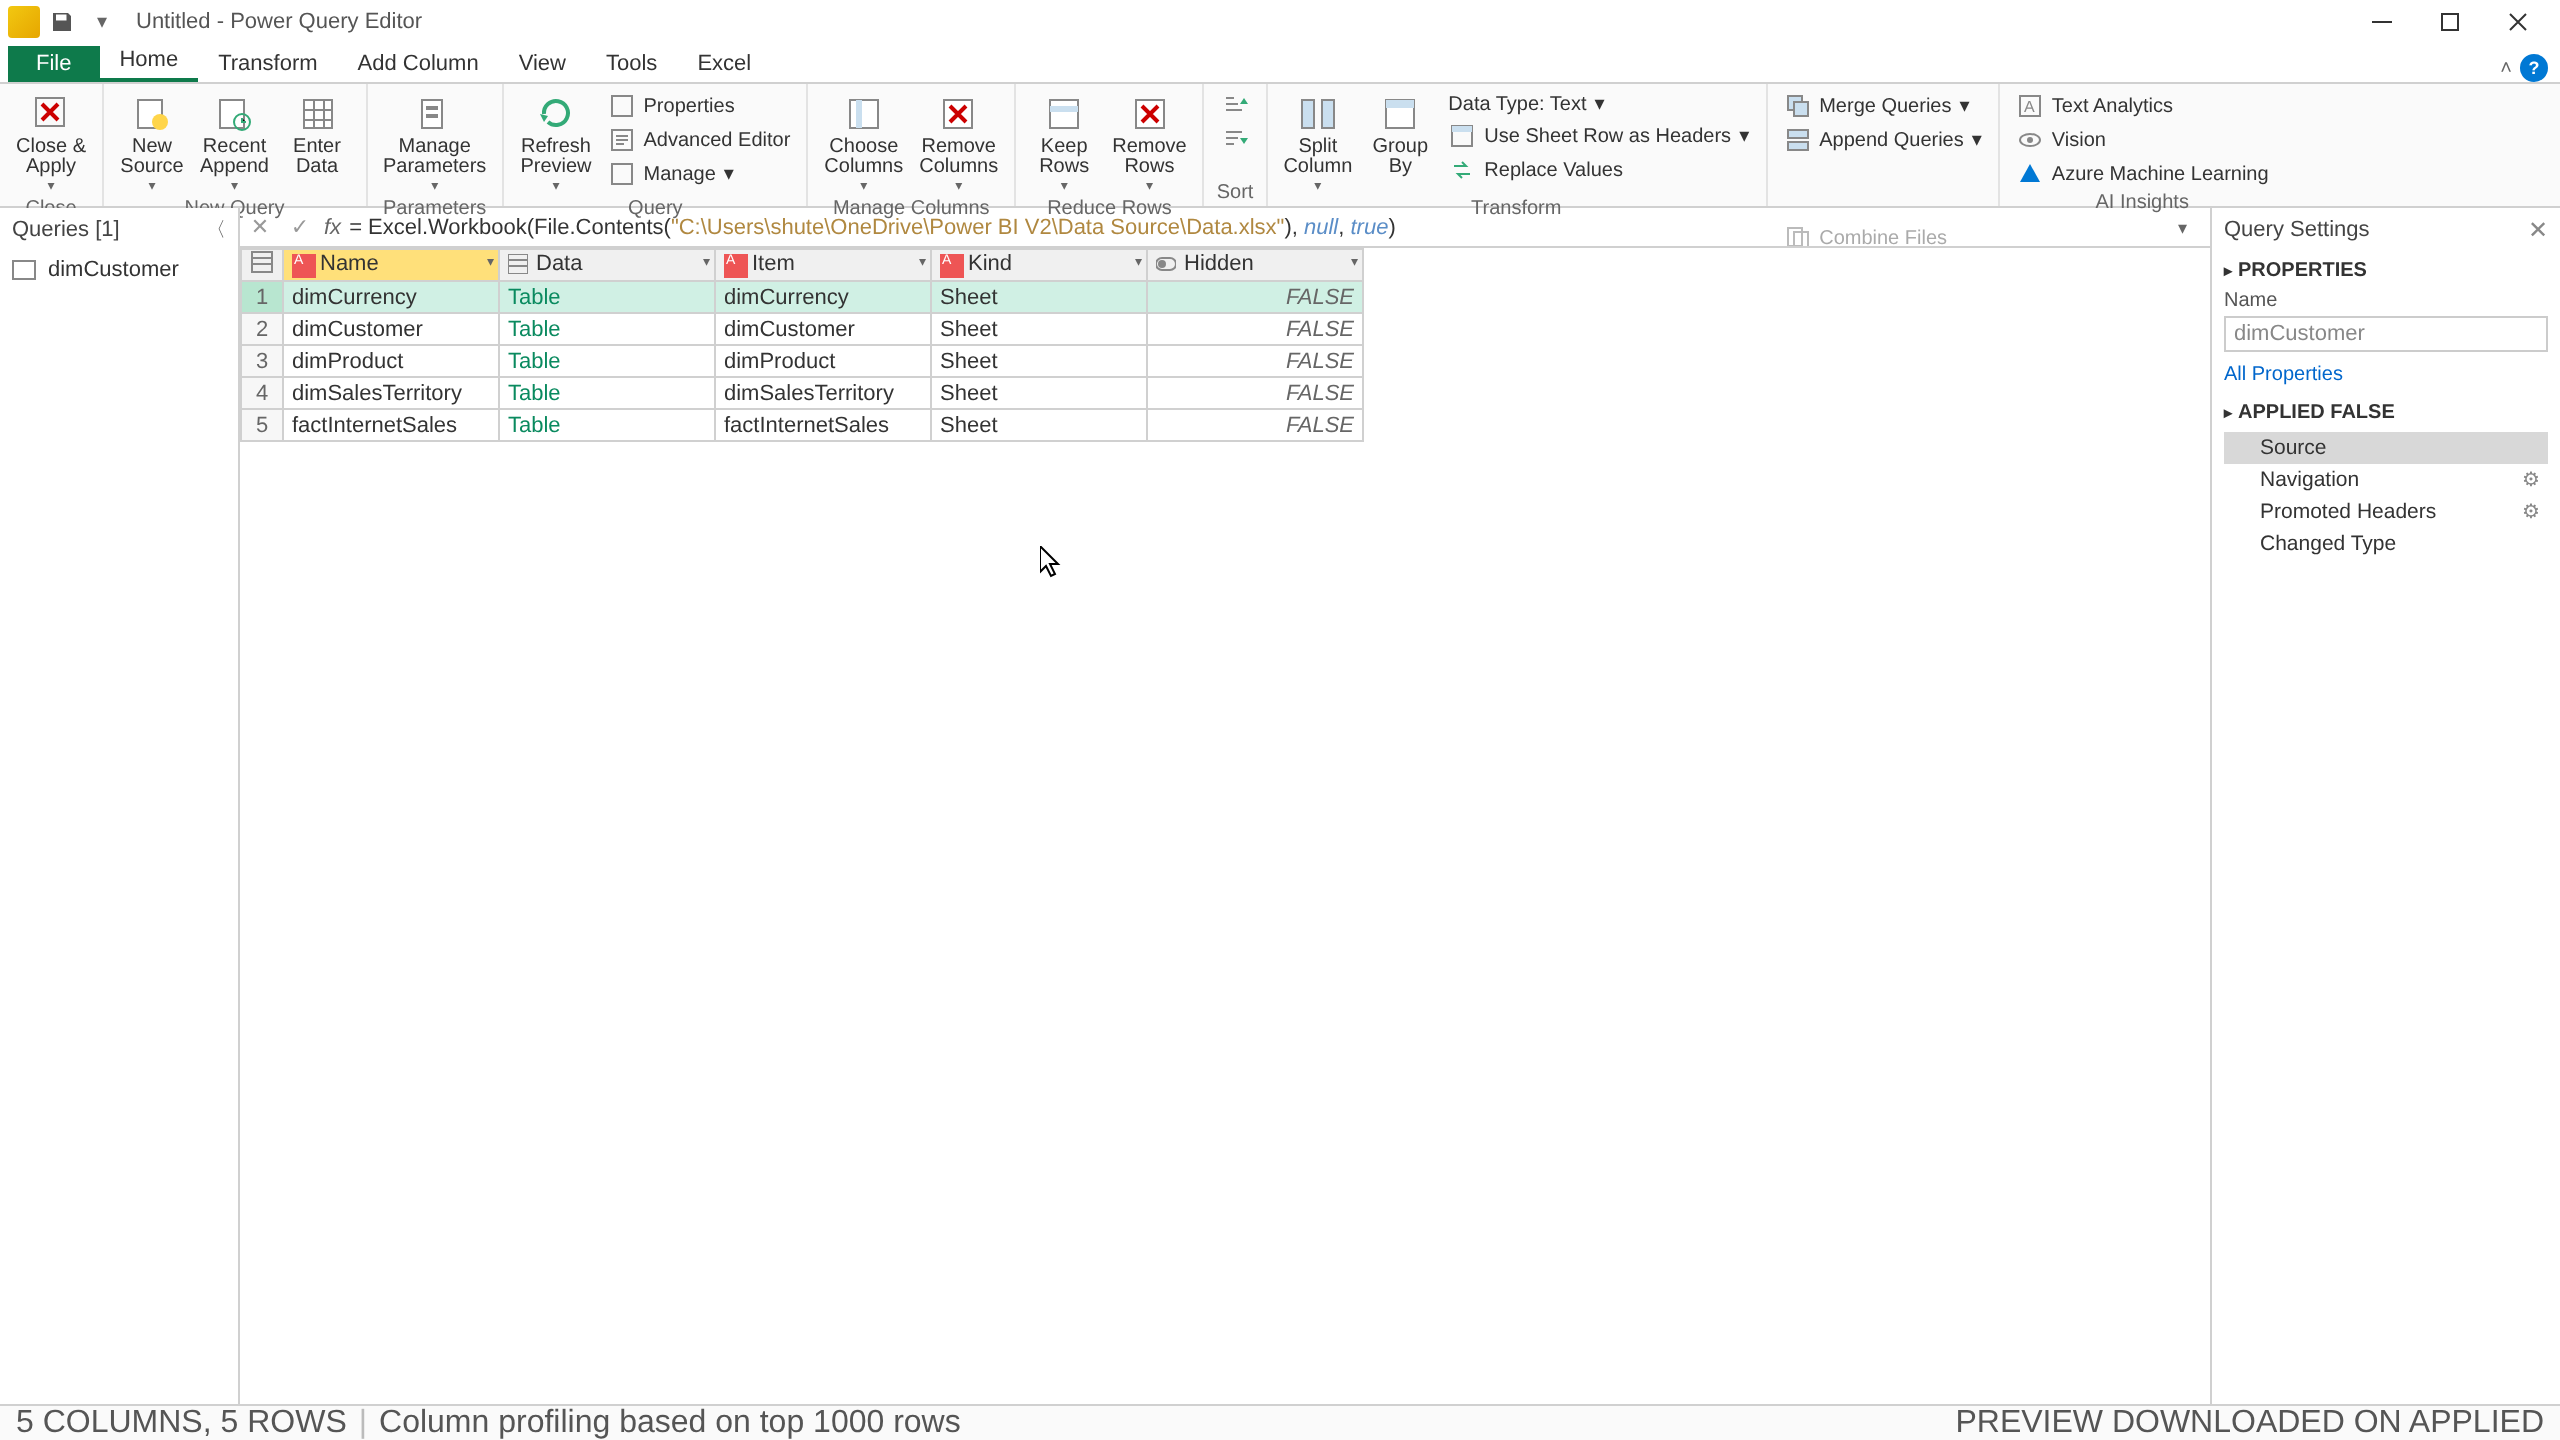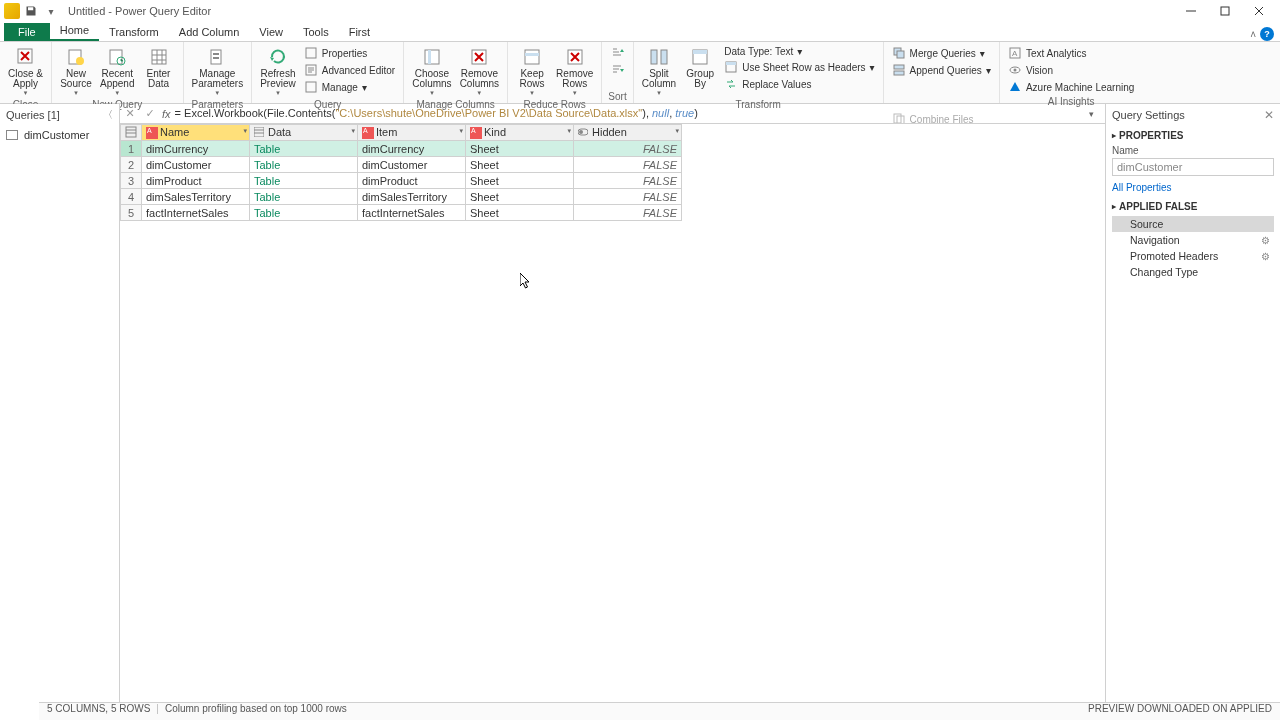--- a/index.html
+++ b/index.html
@@ -86,21 +86,21 @@
 .qset .sectitle .tri { font-size: 8px; color: #333; }
 .qset .proplabel { font-size: 10px; color: #555; margin-bottom: 2px; }
 .qset input.propval { width: 100%; border: 1px solid #ccc; padding: 2px 4px; font-size: 11px; color: #888; }
 .qset .allprop { font-size: 10px; color: #0066cc; margin-top: 6px; cursor: pointer; }
 .qset .steps { list-style: none; margin-top: 2px; }
 .qset .steps li { font-size: 10.5px; padding: 2px 4px 2px 18px; display: flex; align-items: center; justify-content: space-between; cursor: pointer; }
 .qset .steps li.sel { background: #d8d8d8; }
 .qset .steps li .gear { font-size: 10px; color: #888; }
 
 
-.statusbar { height: 18px; border-top: 1px solid #d0d0d0; display: flex; align-items: flex-start; padding: 0 8px; font-size: 10px; color: #555; background: #fafafa; margin-left: 39px; }
+.statusbar { height: 18px; border-top: 1px solid #d0d0d0; display: flex; align-items: center; padding: 0 8px; font-size: 16px; color: #555; background: #fafafa; }
 .statusbar .right { margin-left: auto; }
 .statusbar .sep { margin: 0 6px; color: #bbb; }
 
 
 .fake-cursor { position: absolute; width: 12px; height: 18px; pointer-events: none; left: 520px; top: 273px; }
 </style>
 </head>
 <body>
 
 <div class="titlebar">
@@ -128,21 +128,21 @@
     <div class="win-btn close">
         <svg width="10" height="10">
           <path stroke="#333" d="M1 1 L9 9 M9 1 L1 9"></path>
         </svg>
       </div>
   </div>
 </div>
 
 <div class="ribbon-tabs">
   <div class="ribbon-tab file">File</div>
-  <div id="ribbon-tabs-container" style="display: contents;"><div class="ribbon-tab selected">Home</div><div class="ribbon-tab">Transform</div><div class="ribbon-tab">Add Column</div><div class="ribbon-tab">View</div><div class="ribbon-tab">Tools</div><div class="ribbon-tab">First</div></div>
+  <div id="ribbon-tabs-container" style="display: contents;"><div class="ribbon-tab selected">Home</div><div class="ribbon-tab">Transform</div><div class="ribbon-tab">Add Column</div><div class="ribbon-tab">View</div><div class="ribbon-tab">Tools</div><div class="ribbon-tab">Excel</div></div>
   <div class="ribbon-right">
     <span class="chev">˄</span>
     <span class="help">?</span>
   </div>
 </div>
 
 <div class="ribbon">
 
   <div class="rgroup">
     <div class="buttons">

